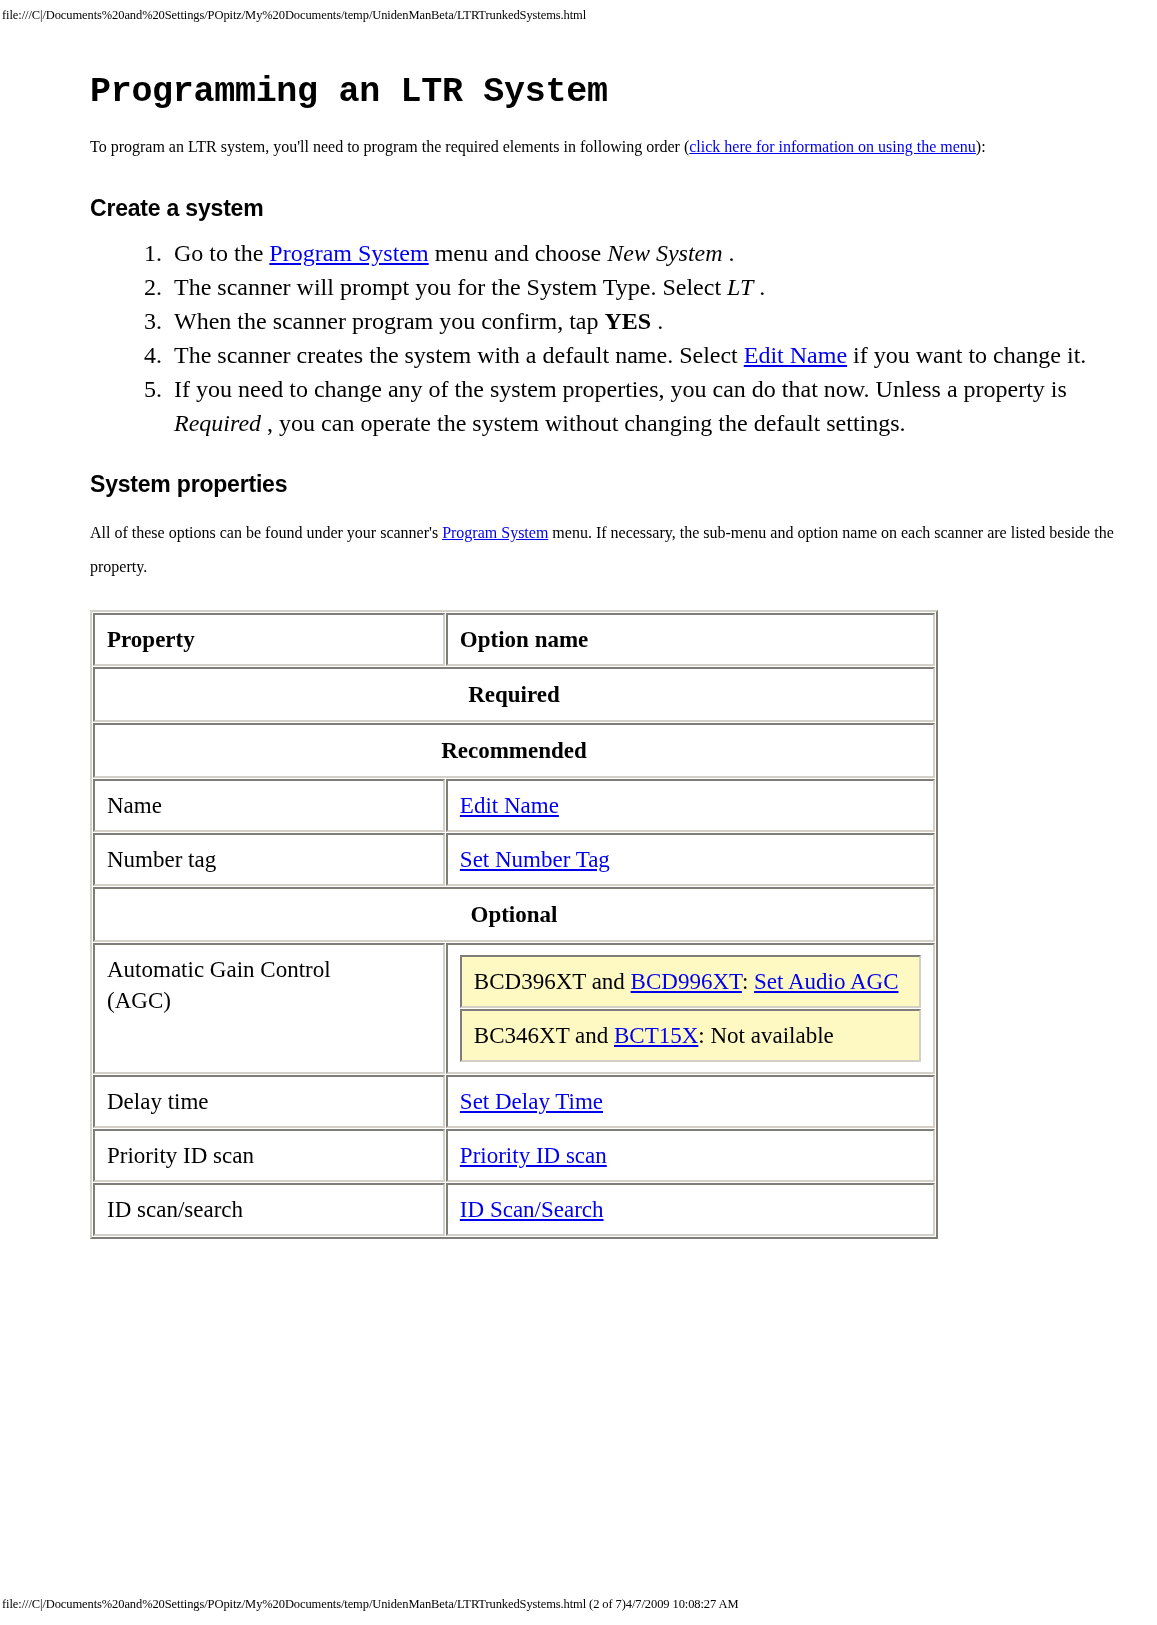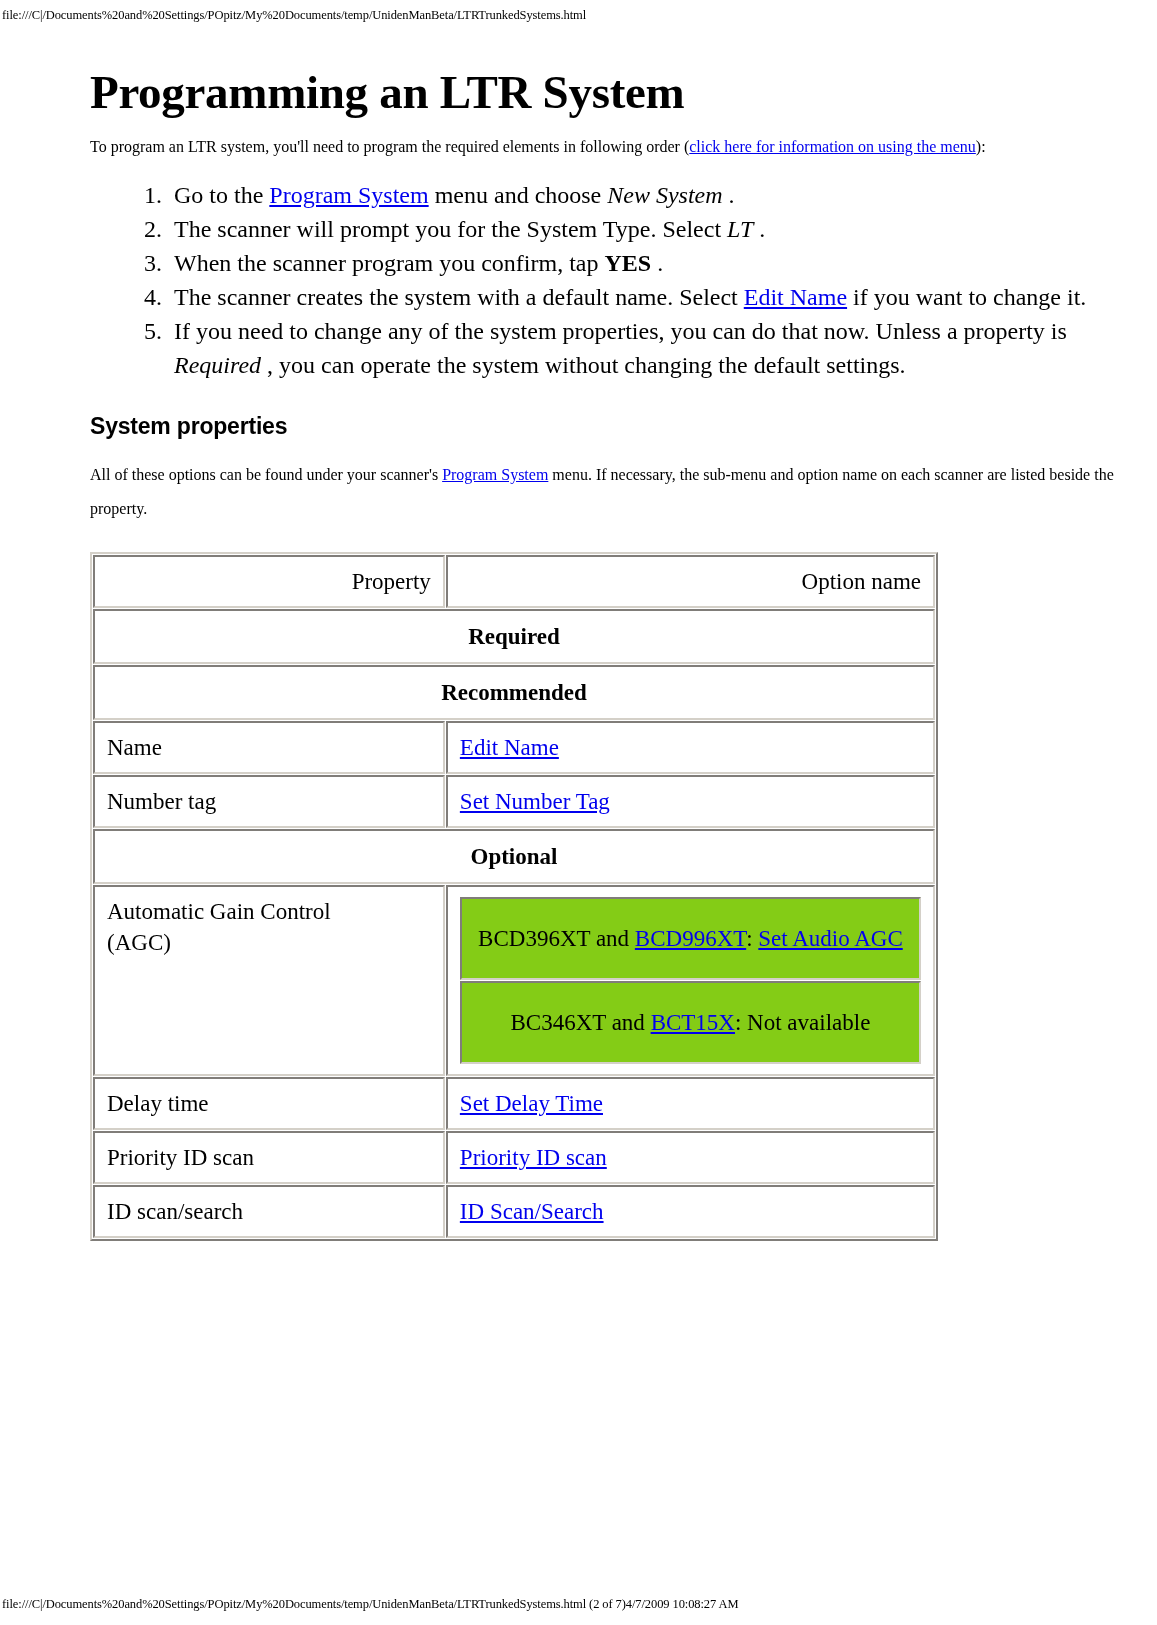--- a/index.html
+++ b/index.html
@@ -32,22 +32,22 @@
 
   
   .content {
     position: absolute;
     left: 90px;
     top: 72px;
     width: 1030px;
   }
 
   h1.page-title {
-    font-family: Liberation Serif, serif;
-    font-size: 47px;
+    font-family: Liberation Mono, monospace;
+    font-size: 35px;
     font-weight: bold;
     line-height: 40px;
     margin: 0 0 4px 0;
     letter-spacing: -0.3px;
   }
 
   h2.section-title {
     font-family: "Liberation Sans", "DejaVu Sans", sans-serif;
     font-size: 23px;
     font-weight: bold;
@@ -96,22 +96,22 @@
     line-height: 31px;
   }
   table.props td,
   table.props th {
     border: 2px inset #d4d0c8;
     padding: 9px 12px;
     vertical-align: top;
     background: #ffffff;
   }
   table.props th {
-    text-align: right;
-    font-weight: normal;
+    text-align: left;
+    font-weight: bold;
   }
   td.col-prop, th.col-prop { width: 330px; }
   td.col-opt,  th.col-opt  { width: 470px; }
 
   tr.band td {
     text-align: center;
     font-weight: bold;
     padding-top: 10px;
     padding-bottom: 10px;
   }
@@ -125,42 +125,42 @@
     background: transparent;
   }
   table.inner {
     width: 100%;
     border-collapse: separate;
     border-spacing: 0 1px;
     border: none;
   }
   table.inner td {
     border: 2px inset #d4d0c8;
-    padding: 24px 12px;
-    background: #84cc16;
+    padding: 9px 12px;
+    background: #fef9c3;
     vertical-align: top;
-    text-align: center;
   }
   td.agc-label {
     vertical-align: middle;
   }
 </style>
 </head>
 <body>
 
 <div class="url-line" id="header-url">file:///C|/Documents%20and%20Settings/POpitz/My%20Documents/temp/UnidenManBeta/LTRTrunkedSystems.html</div>
 
 <div class="content">
 
   <h1 class="page-title">Programming an LTR System</h1>
 
   <p class="body-text">
     <span>To program an LTR system, you'll need to program the required elements in following order (</span><a href="#" class="link">click here for information on using the menu</a><span>):</span>
   </p>
 
+  <h2 class="section-title">Create a system</h2>
 
   <ol class="steps" id="steps-list">
       <li><span>Go to the </span><a class="link" href="#">Program System</a><span> menu and choose </span><em>New System</em><span> .</span></li>
       <li><span>The scanner will prompt you for the System Type. Select </span><em>LT</em><span> .</span></li>
       <li><span>When the scanner program you confirm, tap </span><strong>YES</strong><span> .</span></li>
       <li><span>The scanner creates the system with a default name. Select </span><a class="link" href="#">Edit Name</a><span> if you want to change it.</span></li>
       <li><span>If you need to change any of the system properties, you can do that now. Unless a property is </span><em>Required</em><span> , you can operate the system without changing the default settings.</span></li>
     </ol>
 
   <h2 class="section-title">System properties</h2>

